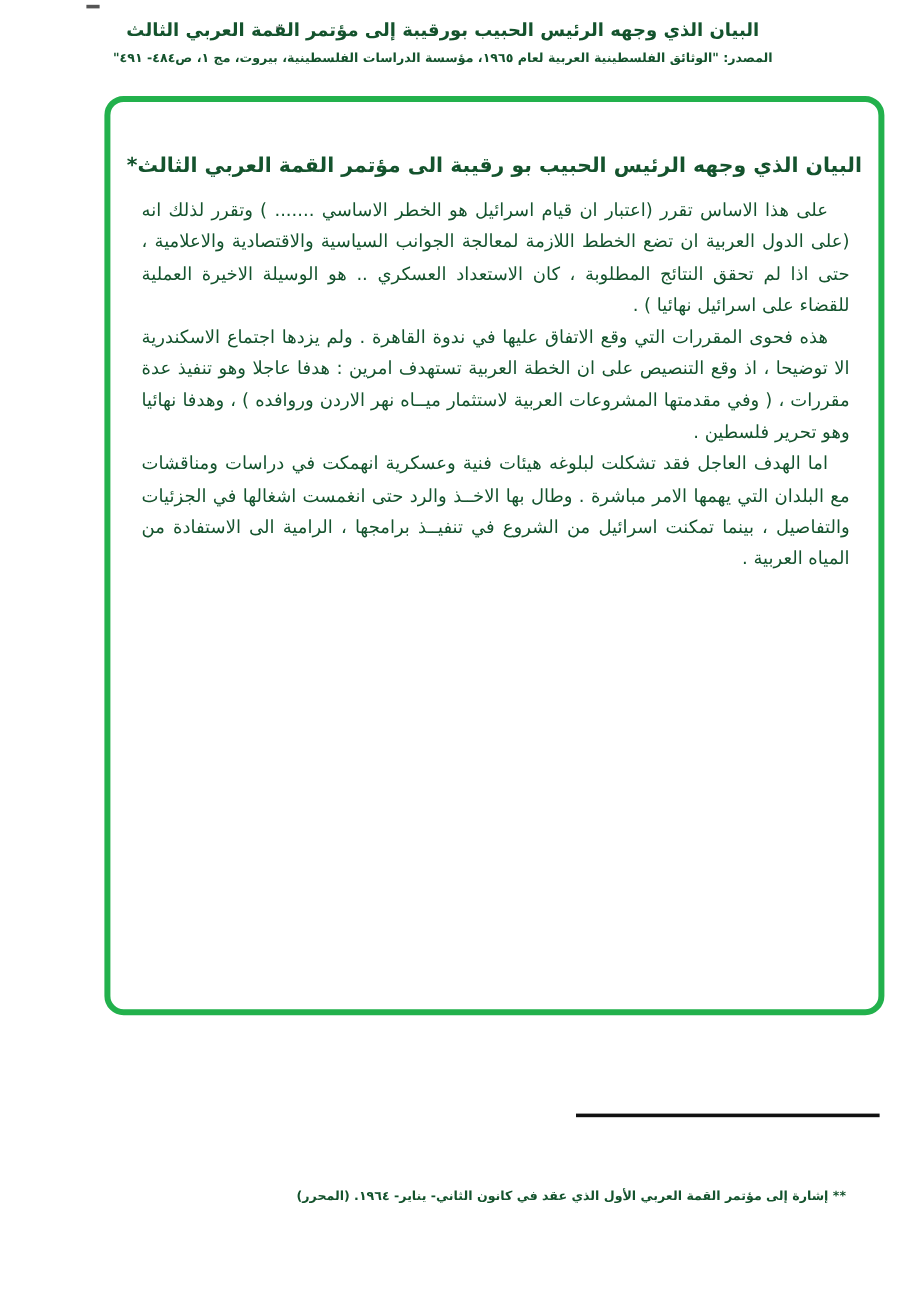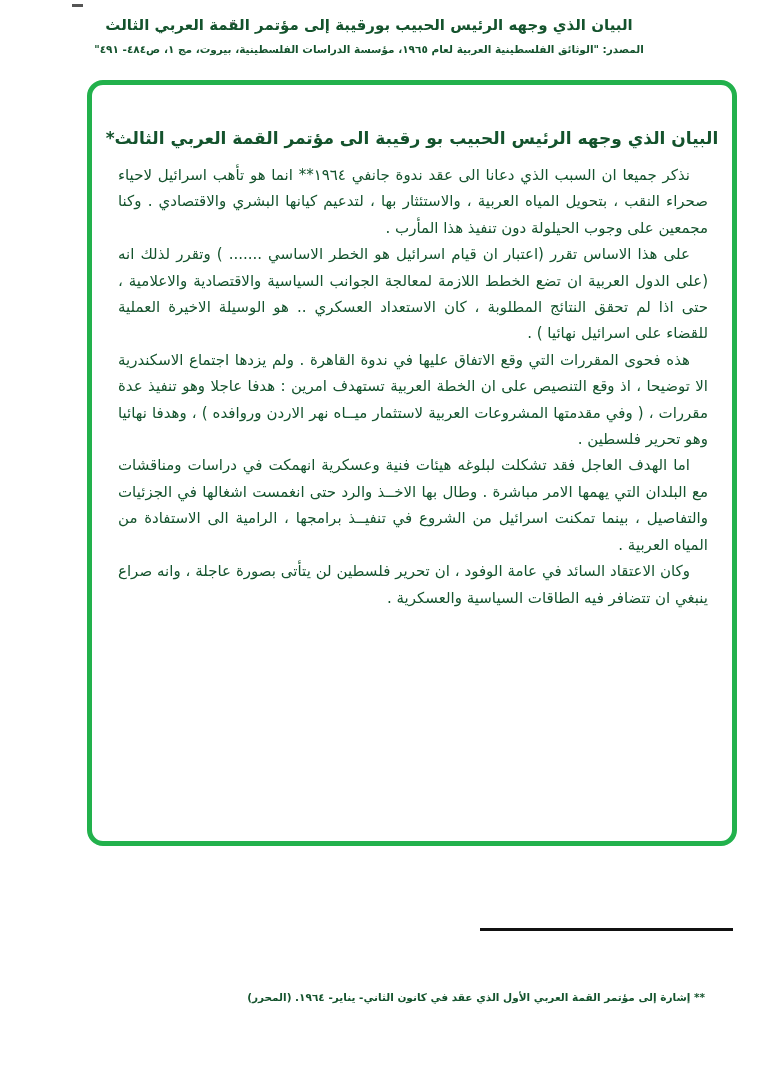--- a/index.html
+++ b/index.html
@@ -99,25 +99,23 @@
     <div class="header-title">البيان الذي وجهه الرئيس الحبيب بورقيبة إلى مؤتمر القمة العربي الثالث</div>
     <div class="header-source">المصدر: "الوثائق الفلسطينية العربية لعام ١٩٦٥، مؤسسة الدراسات الفلسطينية، بيروت، مج ١، ص٤٨٤- ٤٩١"</div>
   </header>
 
   <section class="frame" style="border-color: rgb(34, 177, 76);">
 
     <div class="doc-title">البيان الذي وجهه الرئيس الحبيب بو رقيبة الى مؤتمر القمة العربي الثالث*</div>
 
 
     <div class="doc-body">
-      <p>نذكر جميعا ان السبب الذي دعانا الى عقد ندوة جانفي ١٩٦٤** انما هو تأهب اسرائيل لاحياء صحراء النقب ، بتحويل المياه العربية ، والاستئثار بها ، لتدعيم كيانها البشري والاقتصادي . وكنا مجمعين على وجوب الحيلولة دون تنفيذ هذا المأرب .</p>
       <p>على هذا الاساس تقرر (اعتبار ان قيام اسرائيل هو الخطر الاساسي ....... ) وتقرر لذلك انه (على الدول العربية ان تضع الخطط اللازمة لمعالجة الجوانب السياسية والاقتصادية والاعلامية ، حتى اذا لم تحقق النتائج المطلوبة ، كان الاستعداد العسكري .. هو الوسيلة الاخيرة العملية للقضاء على اسرائيل نهائيا ) .</p>
       <p>هذه فحوى المقررات التي وقع الاتفاق عليها في ندوة القاهرة . ولم يزدها اجتماع الاسكندرية الا توضيحا ، اذ وقع التنصيص على ان الخطة العربية تستهدف امرين : هدفا عاجلا وهو تنفيذ عدة مقررات ، ( وفي مقدمتها المشروعات العربية لاستثمار ميــاه نهر الاردن وروافده ) ، وهدفا نهائيا وهو تحرير فلسطين .</p>
       <p>اما الهدف العاجل فقد تشكلت لبلوغه هيئات فنية وعسكرية انهمكت في دراسات ومناقشات مع البلدان التي يهمها الامر مباشرة . وطال بها الاخــذ والرد حتى انغمست اشغالها في الجزئيات والتفاصيل ، بينما تمكنت اسرائيل من الشروع في تنفيــذ برامجها ، الرامية الى الاستفادة من المياه العربية .</p>
-      <p>وكان الاعتقاد السائد في عامة الوفود ، ان تحرير فلسطين لن يتأتى بصورة عاجلة ، وانه صراع ينبغي ان تتضافر فيه الطاقات السياسية والعسكرية .</p>
     </div>
 
     <div class="fn-rule"></div>
 
 
     <div class="footnote fn2">** إشارة إلى مؤتمر القمة العربي الأول الذي عقد في كانون الثاني- يناير- ١٩٦٤. (المحرر)</div>
 
   </section>
 
 </div>

